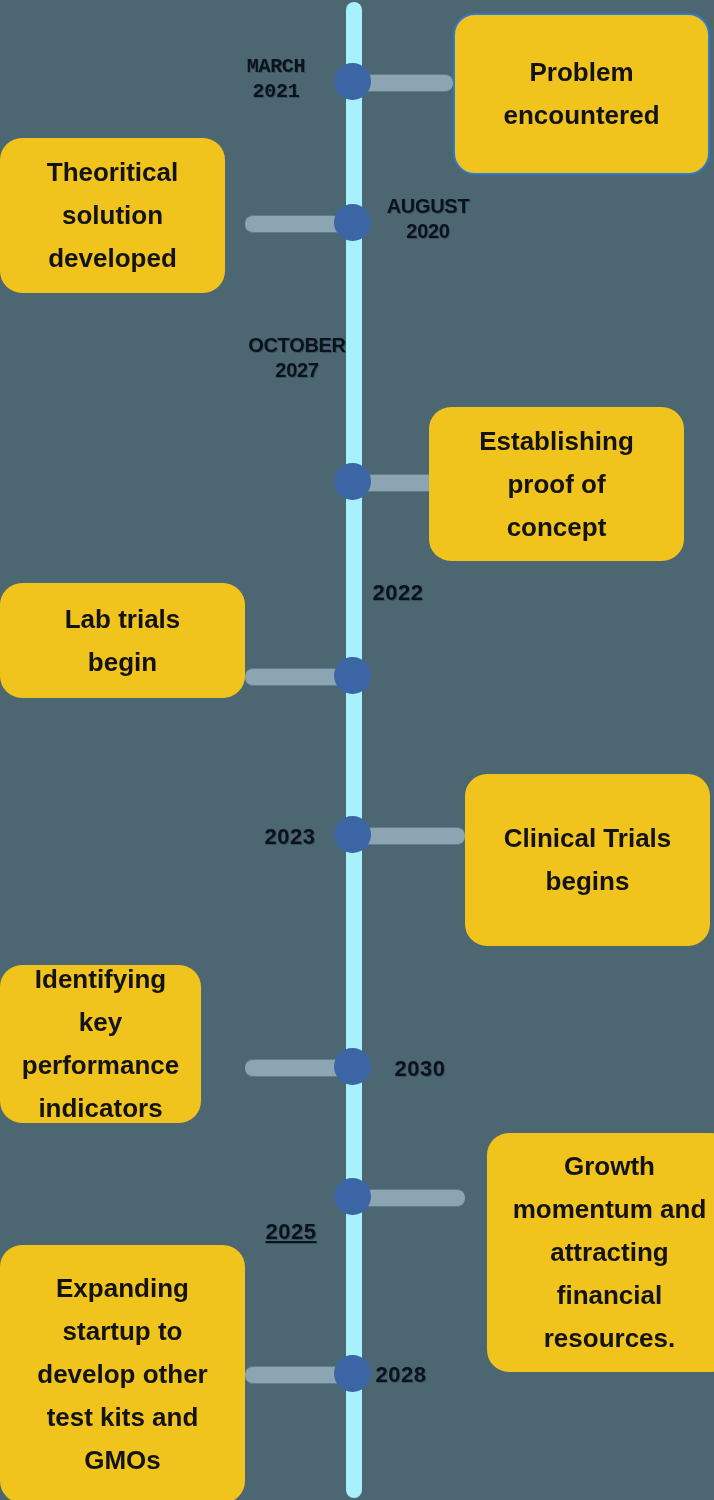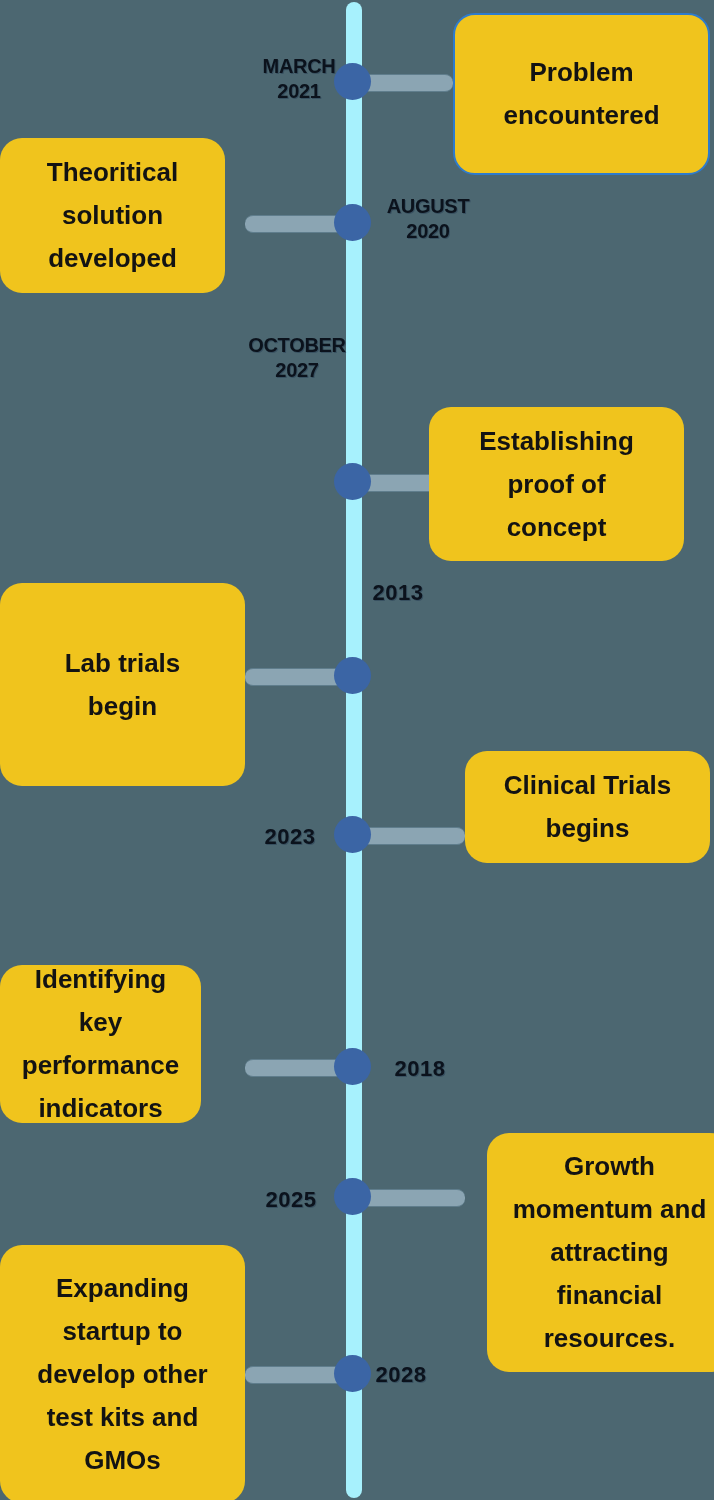--- a/index.html
+++ b/index.html
@@ -68,21 +68,21 @@
 </style>
 </head>
 <body>
 
 <div id="canvas">
 
   <div class="timeline-bar"></div>
 
   <div class="connector" style="left:353px;top:74px;width:100px;"></div>
   <div class="node" style="left:334px;top:63px;"></div>
-  <div class="date-label" style="left:244px;top:54px;">MARCH
+  <div class="date-label" style="left:221px;top:54px;font-family:Liberation Mono, monospace;">MARCH
 2021</div>
   <div class="card bordered" style="left:453px;top:13px;width:257px;height:162px;">Problem
 encountered</div>
 
   <div class="connector" style="left:245px;top:215px;width:108px;"></div>
   <div class="node" style="left:334px;top:204px;"></div>
   <div class="date-label" style="left:373px;top:194px;">AUGUST
 2020</div>
   <div class="card" style="left:0px;top:138px;width:225px;height:155px;">Theoritical
 solution
@@ -91,40 +91,40 @@
   <div class="connector" style="left:353px;top:474px;width:102px;"></div>
   <div class="node" style="left:334px;top:463px;"></div>
   <div class="date-label" style="left:242px;top:333px;">OCTOBER
 2027</div>
   <div class="card" style="left:429px;top:407px;width:255px;height:154px;">Establishing
 proof of
 concept</div>
 
   <div class="connector" style="left:245px;top:668px;width:108px;"></div>
   <div class="node" style="left:334px;top:657px;"></div>
-  <div class="date-label year" style="left:343px;top:580px;">2013</div>
-  <div class="card" style="left:0px;top:583px;width:245px;height:203px;">Lab trials
+  <div class="date-label year" style="left:343px;top:580px;">2022</div>
+  <div class="card" style="left:0px;top:583px;width:245px;height:115px;">Lab trials
 begin</div>
 
   <div class="connector" style="left:353px;top:827px;width:112px;"></div>
   <div class="node" style="left:334px;top:816px;"></div>
   <div class="date-label year" style="left:235px;top:824px;">2023</div>
-  <div class="card" style="left:465px;top:751px;width:245px;height:112px;">Clinical Trials
+  <div class="card" style="left:465px;top:774px;width:245px;height:172px;">Clinical Trials
 begins</div>
 
   <div class="connector" style="left:245px;top:1059px;width:108px;"></div>
   <div class="node" style="left:334px;top:1048px;"></div>
-  <div class="date-label year" style="left:365px;top:1056px;">2018</div>
+  <div class="date-label year" style="left:365px;top:1056px;">2030</div>
   <div class="card" style="left:0px;top:965px;width:201px;height:158px;">Identifying key
 performance
 indicators</div>
 
   <div class="connector" style="left:353px;top:1189px;width:112px;"></div>
   <div class="node" style="left:334px;top:1178px;"></div>
-  <div class="date-label year" style="left:236px;top:1187px;">2025</div>
+  <div class="date-label year" style="left:236px;top:1219px;text-decoration:underline;">2025</div>
   <div class="card" style="left:468px;top:1133px;width:245px;height:239px;margin-left:19px;">Growth
 momentum and
 attracting
 financial
 resources.</div>
 
   <div class="connector" style="left:245px;top:1366px;width:108px;"></div>
   <div class="node" style="left:334px;top:1355px;"></div>
   <div class="date-label year" style="left:346px;top:1362px;">2028</div>
   <div class="card" style="left:0px;top:1245px;width:245px;height:258px;">Expanding

